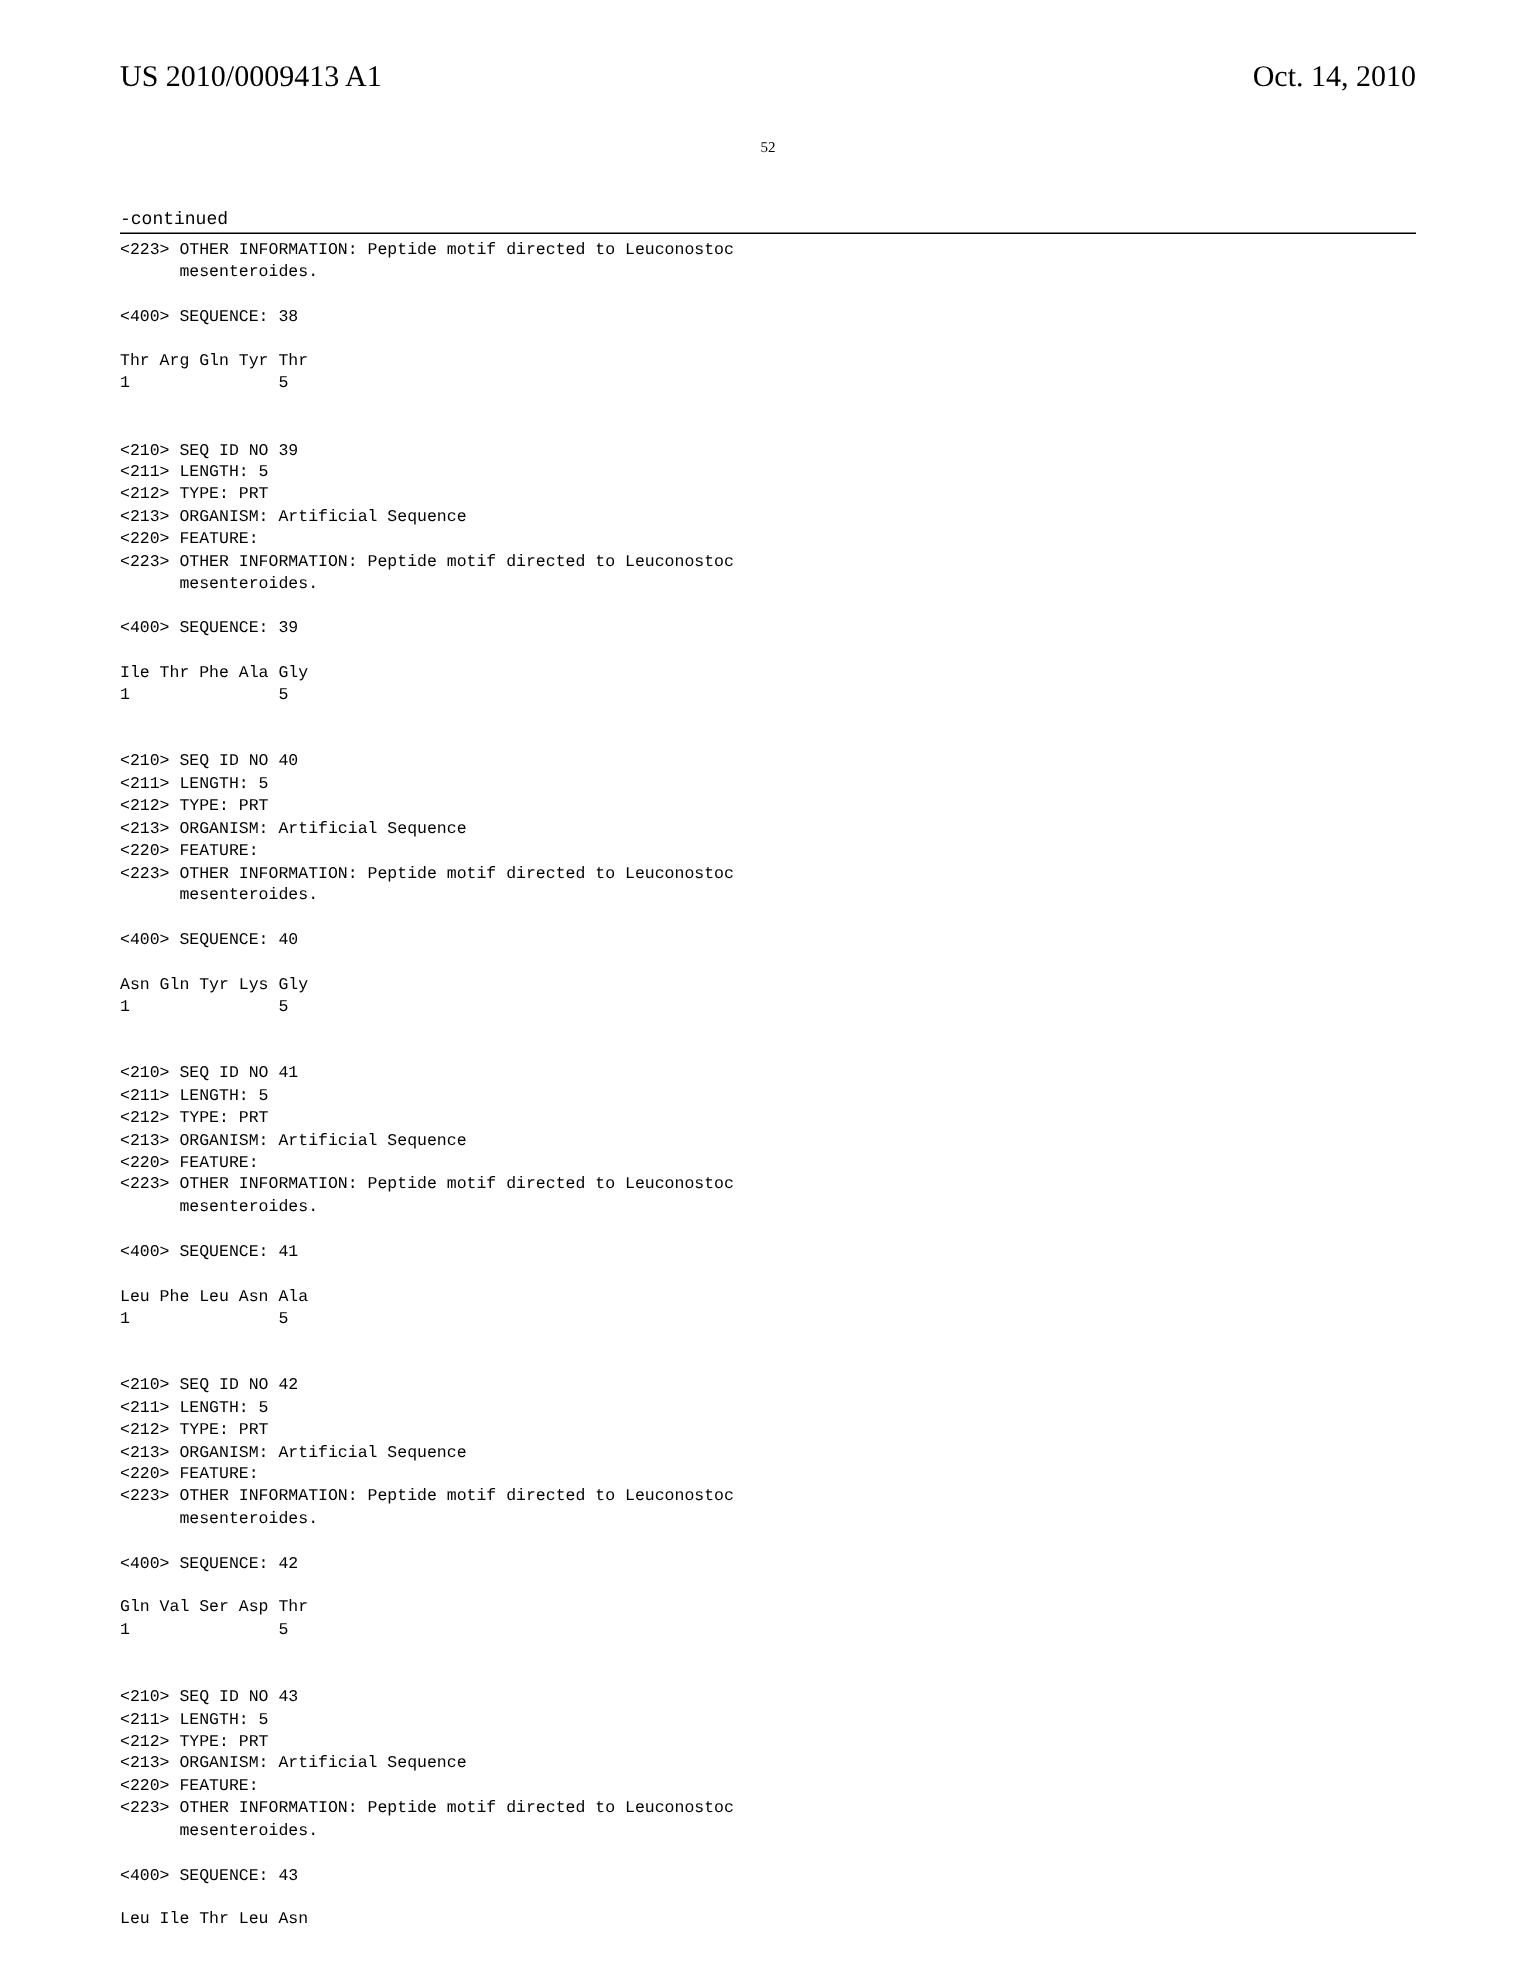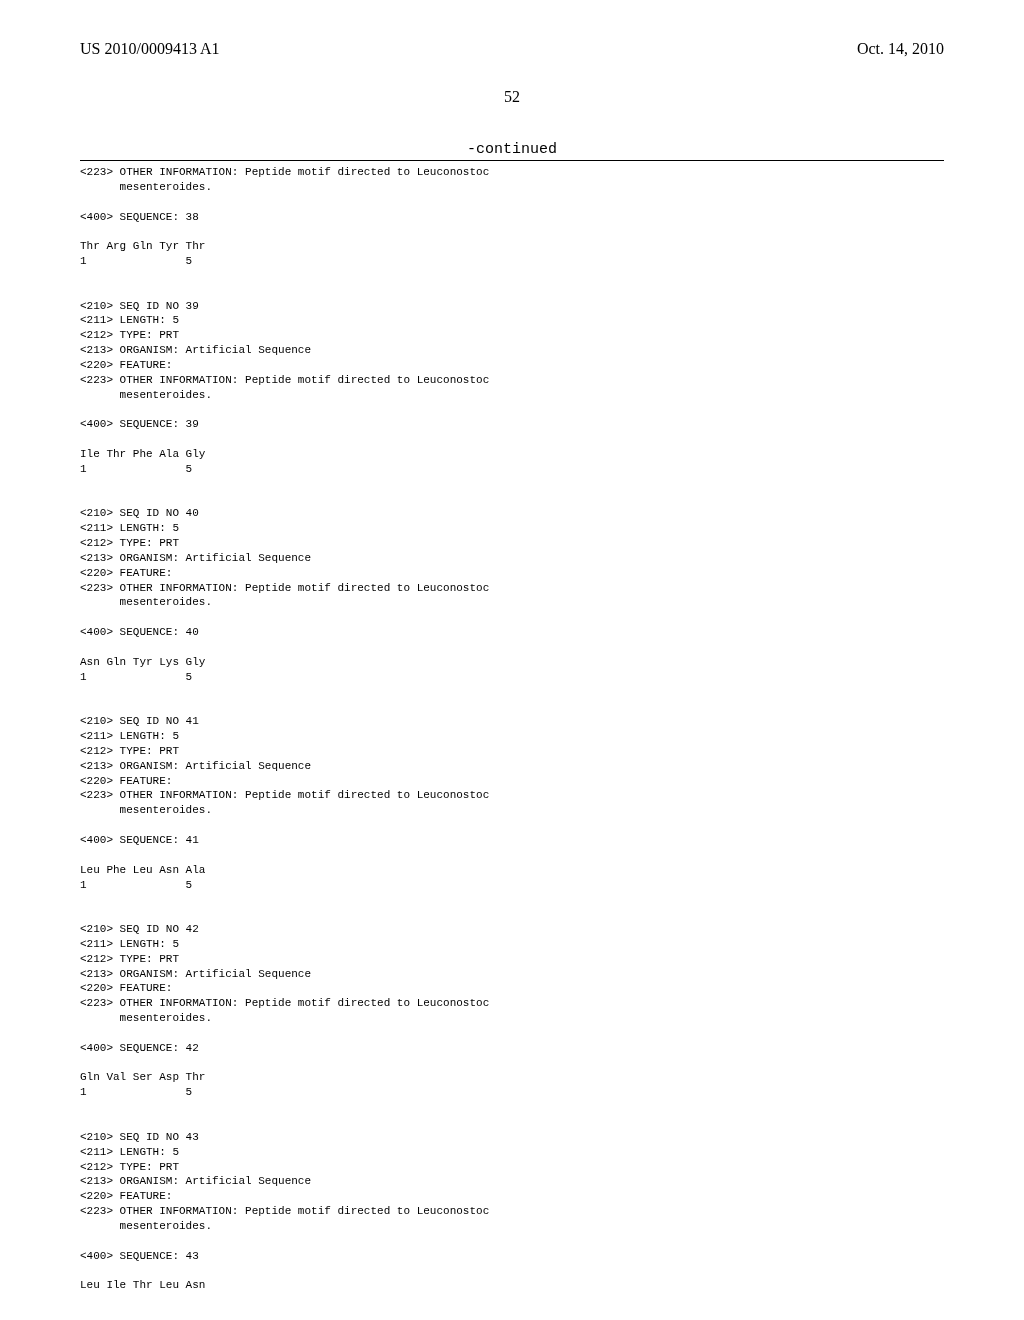--- a/index.html
+++ b/index.html
@@ -9,31 +9,31 @@
     width: 1024px;
     box-sizing: border-box;
     background: white;
     color: black;
     font-size: 13px;
   }
   .header {
     display: flex;
     justify-content: space-between;
     margin-bottom: 30px;
-    font-size: 16px;
+    font-size: 20px;
   }
   .page-number {
     text-align: center;
     margin-bottom: 35px;
-    font-size: 16px;
+    font-size: 10px;
   }
   .continued {
-    text-align: center;
+    text-align: left;
     font-family: "Courier New", Courier, monospace;
-    font-size: 15px;
+    font-size: 12px;
     margin-bottom: 2px;
   }
   hr {
     border: none;
     border-top: 1px solid black;
     margin: 0 0 4px 0;
   }
   .listing {
     font-family: "Courier New", Courier, monospace;
     font-size: 11px;

